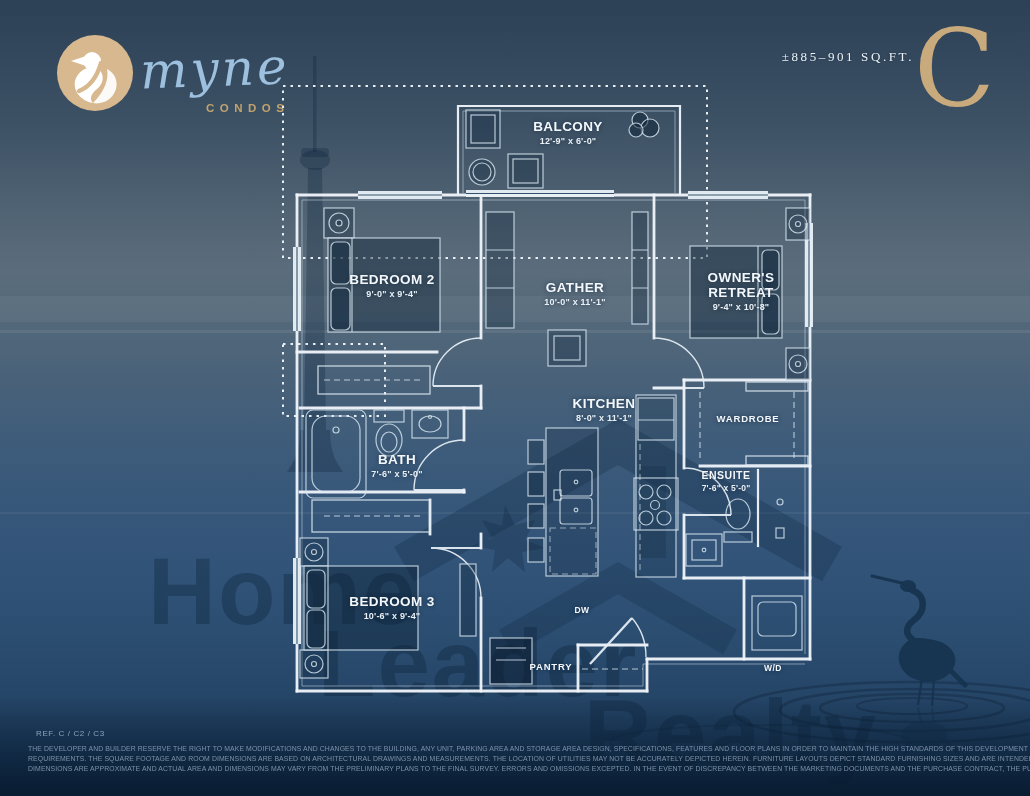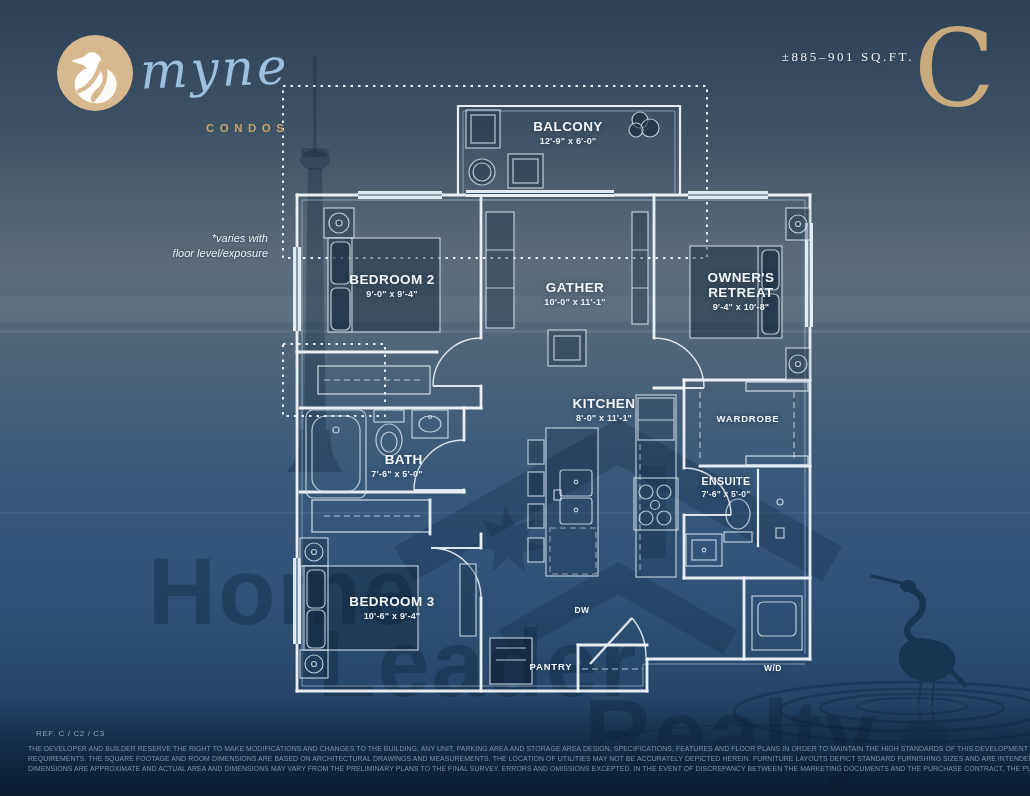--- a/index.html
+++ b/index.html
@@ -8,35 +8,35 @@
     background:linear-gradient(180deg,
       #2c4156 0%, #35495e 8%, #3e5266 16%, #4c5f70 24%,
       #566878 30%, #5b6d7c 34%, #53687a 40%, #4a6279 47%,
       #405d7a 54%, #38587a 62%, #315378 72%, #2b4d70 80%,
       #254567 88%, #1b3a5a 94%, #102f4d 100%);}
   .abs{position:absolute;}
   
   .brand-script{position:absolute;left:140px;top:40px;font-family:"DejaVu Serif",serif;
     font-style:italic;font-size:50px;color:#9cc0de;letter-spacing:3px;transform:rotate(-2deg);}
   .brand-tag{position:absolute;left:206px;top:102px;font-size:11.5px;font-weight:700;
-    letter-spacing:5.5px;color:#c2a36e;margin-top:20px;}
+    letter-spacing:5.5px;color:#c2a36e;}
   .unit-info{position:absolute;right:116px;top:47px;text-align:left;color:#eef4f9;
     font-size:13px;letter-spacing:2.6px;line-height:1.55;text-shadow:0 0 2px rgba(10,30,50,.5);font-family:Liberation Serif, serif;}
   .plan-letter{position:absolute;left:914px;top:16px;font-family:"DejaVu Serif",serif;
     font-size:106px;line-height:1;color:#c8aa7c;font-weight:400;}
   .floor-note{position:absolute;left:156px;top:231px;width:112px;text-align:right;
     font-style:italic;font-size:11px;line-height:1.35;color:#eaf1f7;text-shadow:0 0 3px rgba(10,30,50,.6);}
   
   .wm{position:absolute;font-size:94px;font-weight:700;color:rgba(13,36,60,.38);letter-spacing:2px;}
   
   .room{position:absolute;transform:translateX(-50%);text-align:center;color:#f3f7fb;
     font-weight:700;line-height:1.12;text-shadow:0 0 4px rgba(12,32,52,.65);white-space:nowrap;}
   .room .nm{font-size:13.5px;letter-spacing:.4px;}
   .room .dm{font-size:9px;margin-top:2px;letter-spacing:.2px;color:#e9f0f6;}
-  .room.mid .nm{font-size:10.5px;letter-spacing:.5px;margin-top:6px;}
+  .room.mid .nm{font-size:10.5px;letter-spacing:.5px;}
   .room.mid .dm{font-size:8.5px;}
   .room.small .nm{font-size:9.5px;letter-spacing:.8px;font-weight:700;}
   .room.tiny .nm{font-size:8.5px;letter-spacing:.5px;margin-top:48px;}
   
   .ref-line{position:absolute;left:28px;top:729px;font-size:8px;letter-spacing:.6px;
     color:rgba(152,174,198,.9);padding-left:8px;}
   .disc{position:absolute;left:28px;font-size:7.4px;color:rgba(143,163,186,.85);
     white-space:nowrap;letter-spacing:.1px;transform:scaleX(.93);transform-origin:left center;}
   
   .haze{position:absolute;left:0;width:1030px;background:rgba(255,255,255,.05);}
@@ -383,21 +383,21 @@
   </div>
   <div class="room" style="left:741px;top:270px;">
     <div class="nm">OWNER'S</div>
     <div class="nm">RETREAT</div>
     <div class="dm">9'-4" x 10'-8"</div>
   </div>
   <div class="room" style="left:604px;top:396px;">
     <div class="nm">KITCHEN</div>
     <div class="dm">8'-0" x 11'-1"</div>
   </div>
-  <div class="room" style="left:397px;top:452px;text-align:right;">
+  <div class="room" style="left:397px;top:452px;">
     <div class="nm">BATH</div>
     <div class="dm">7'-6" x 5'-0"</div>
   </div>
   <div class="room small" style="left:748px;top:414px;">
     <div class="nm">WARDROBE</div>
   </div>
   <div class="room mid" style="left:726px;top:470px;">
     <div class="nm">ENSUITE</div>
     <div class="dm">7'-6" x 5'-0"</div>
   </div>
@@ -426,24 +426,20 @@
     <path d="M46,30 C42,44 34,54 24,58" stroke="#d8b88e" stroke-width="4.5" fill="none" stroke-linecap="round"></path>
   </svg>
   <div class="brand-script">myne</div>
   <div class="brand-tag">CONDOS</div>
 
   <div class="unit-info">
     <div>±885–901 SQ.FT.</div>
   </div>
   <div class="plan-letter">C</div>
 
-  <div class="floor-note">
-    <div>*varies with</div>
-    <div>floor level/exposure</div>
-  </div>
 
   <div class="bottom-shade"></div>
   <div class="ref-line">REF. C / C2 / C3</div>
   <div class="disc" style="top:744px;">THE DEVELOPER AND BUILDER RESERVE THE RIGHT TO MAKE MODIFICATIONS AND CHANGES TO THE BUILDING, ANY UNIT, PARKING AREA AND STORAGE AREA DESIGN, SPECIFICATIONS, FEATURES AND FLOOR PLANS IN ORDER TO MAINTAIN THE HIGH STANDARDS OF THIS DEVELOPMENT OR TO COMPLY WITH MUNICIPAL</div>
   <div class="disc" style="top:754px;">REQUIREMENTS. THE SQUARE FOOTAGE AND ROOM DIMENSIONS ARE BASED ON ARCHITECTURAL DRAWINGS AND MEASUREMENTS. THE LOCATION OF UTILITIES MAY NOT BE ACCURATELY DEPICTED HEREIN. FURNITURE LAYOUTS DEPICT STANDARD FURNISHING SIZES AND ARE INTENDED FOR REFERENCE ONLY. ALL SIZES AND</div>
   <div class="disc" style="top:764px;">DIMENSIONS ARE APPROXIMATE AND ACTUAL AREA AND DIMENSIONS MAY VARY FROM THE PRELIMINARY PLANS TO THE FINAL SURVEY. ERRORS AND OMISSIONS EXCEPTED. IN THE EVENT OF DISCREPANCY BETWEEN THE MARKETING DOCUMENTS AND THE PURCHASE CONTRACT, THE PURCHASE CONTRACT WILL PREVAIL.</div>
 
 </div>
 
 </body></html>

